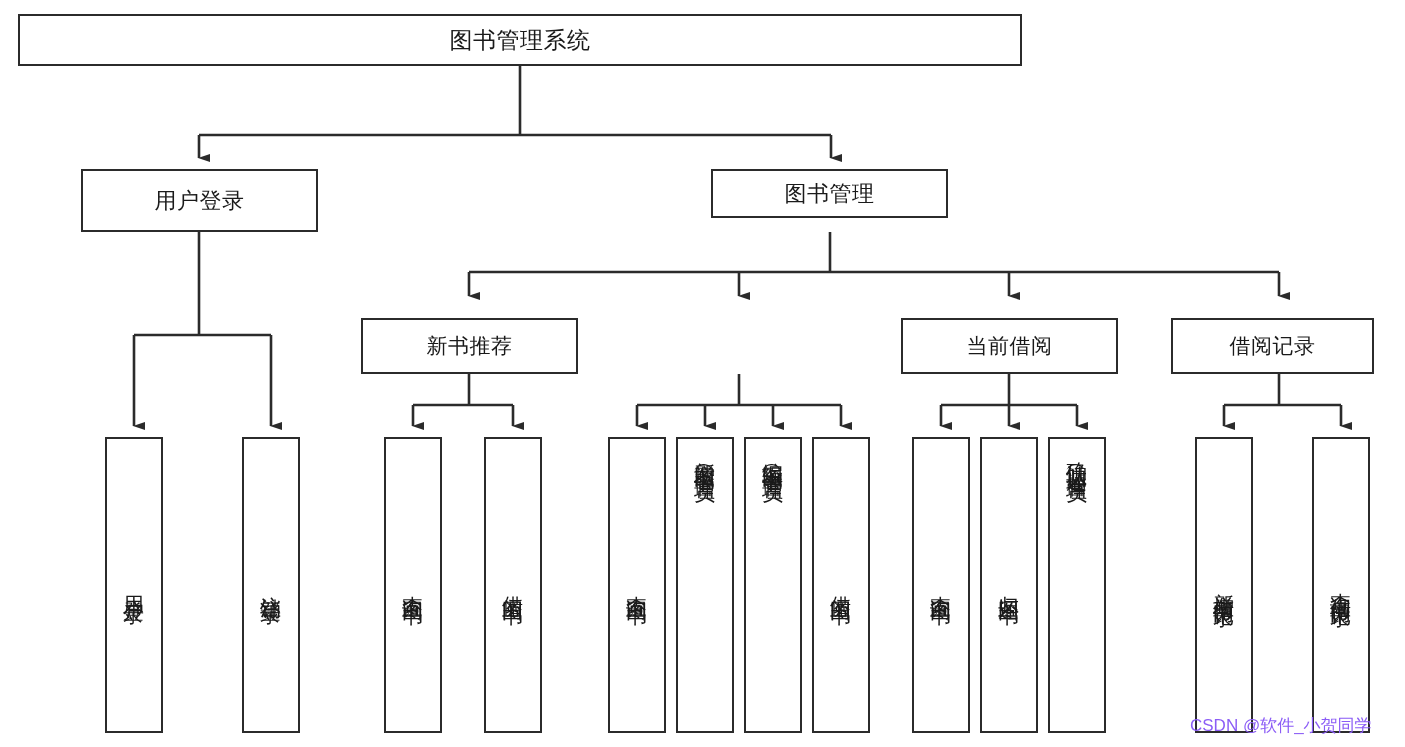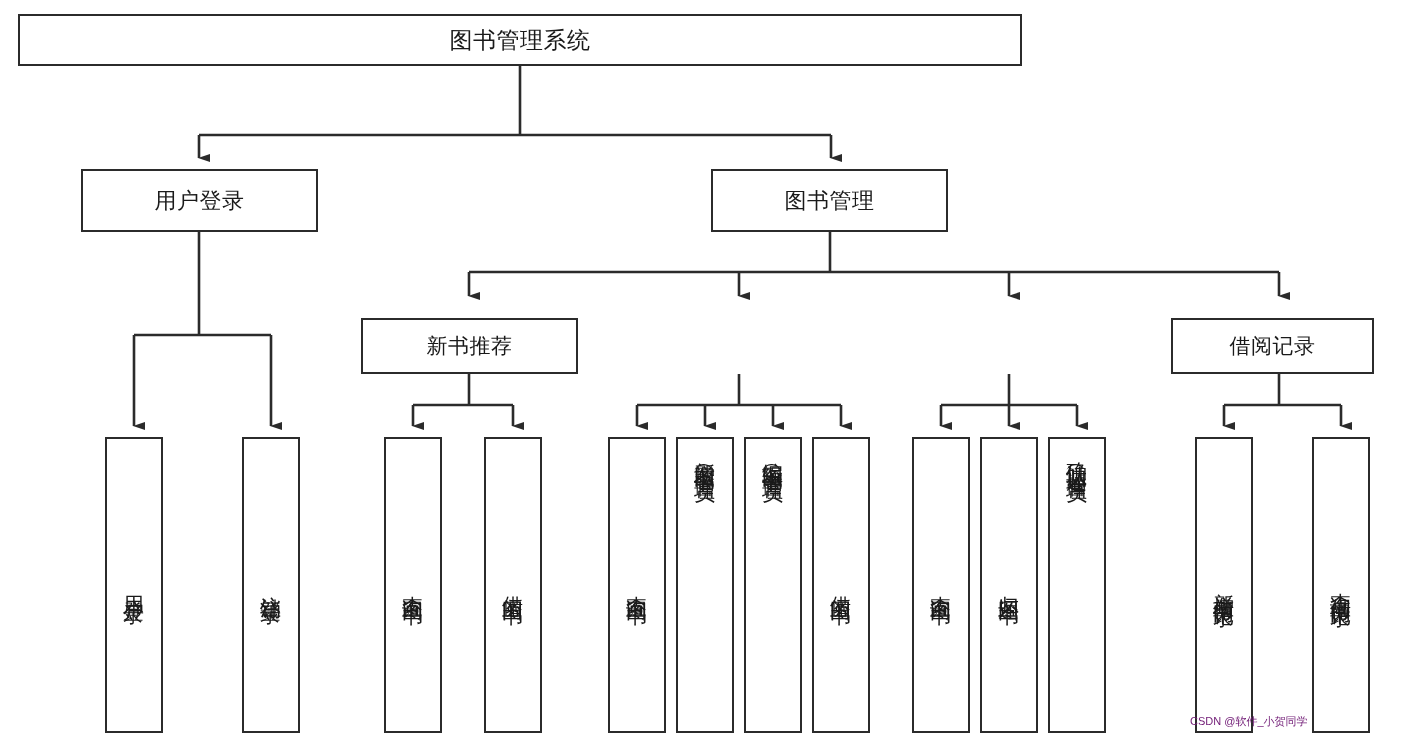--- a/index.html
+++ b/index.html
@@ -58,22 +58,22 @@
     white-space: nowrap;
   }
   .node.leaf.short {
     align-items: center;
     padding-top: 0;
   }
   .watermark {
     position: absolute;
     left: 1190px;
     top: 714px;
-    font-size: 11px;
-    color: #701a75;
+    font-size: 17px;
+    color: #8b5cf6;
     white-space: nowrap;
     z-index: 3;
     font-family: "Liberation Sans", "DejaVu Sans", sans-serif;
   }
 </style>
 </head>
 <body>
 
 <div id="canvas">
 
@@ -127,26 +127,29 @@
     </g>
   </svg>
 
   <div class="node root" style="left:18px; top:14px; width:1004px; height:52px;">
     <span class="label">图书管理系统</span>
   </div>
 
   <div class="node level2" style="left:81px; top:169px; width:237px; height:63px;">
     <span class="label">用户登录</span>
   </div>
-  <div class="node level2" style="left:711px; top:169px; width:237px; height:63px;">
+  <div class="node level2" style="left:711px; top:169px; width:237px; height:49px;">
     <span class="label">图书管理</span>
   </div>
 
   <div class="node level3" style="left:361px; top:318px; width:217px; height:56px;">
     <span class="label">新书推荐</span>
+  </div>
+  <div class="node level3" style="left:901px; top:318px; width:217px; height:56px;">
+    <span class="label">当前借阅</span>
   </div>
   <div class="node level3" style="left:1171px; top:318px; width:203px; height:56px;">
     <span class="label">借阅记录</span>
   </div>
 
   <div class="node leaf short" style="left:105px; top:437px; width:58px; height:296px;">
     <span class="label">用户登录</span>
   </div>
   <div class="node leaf short" style="left:242px; top:437px; width:58px; height:296px;">
     <span class="label">注销登录</span>

